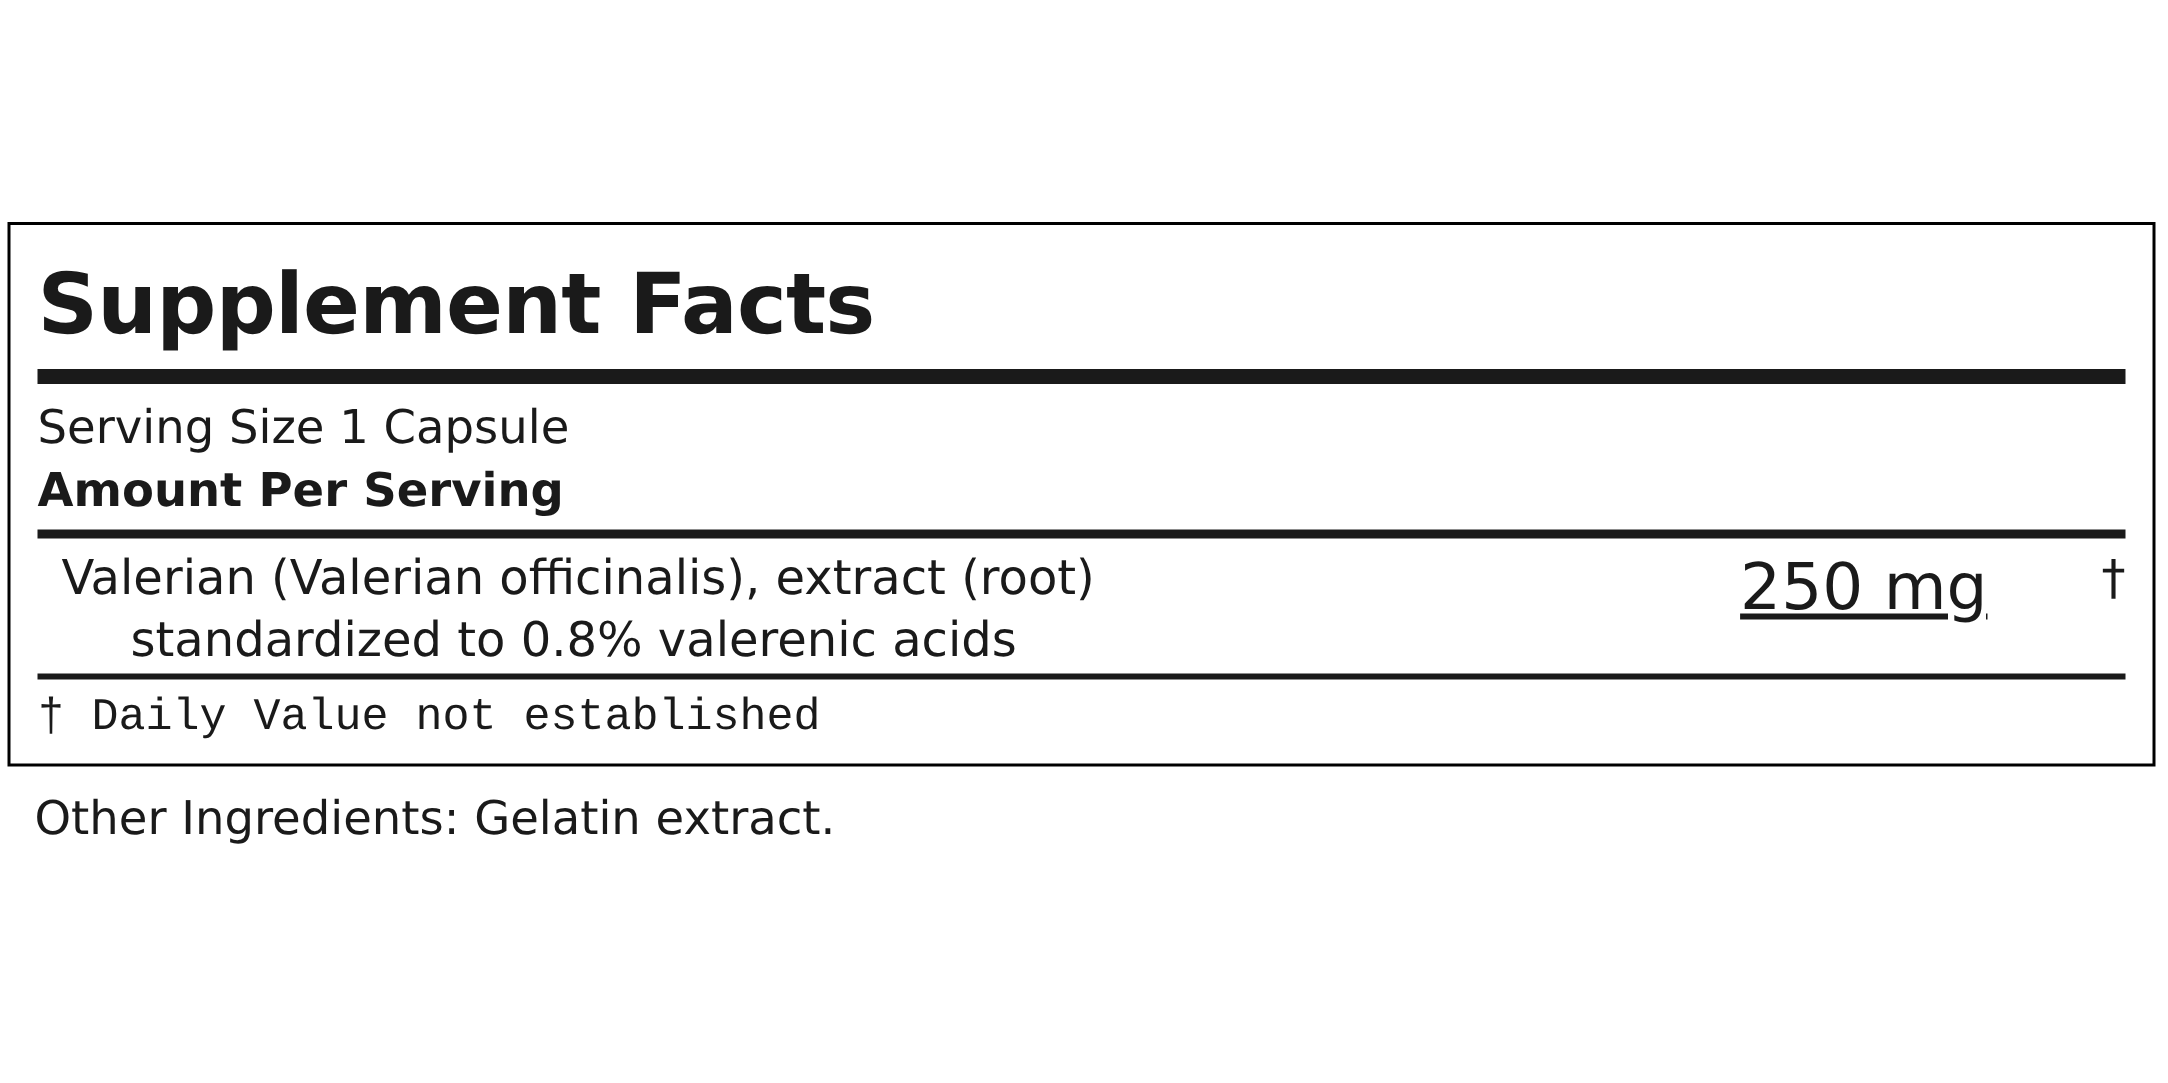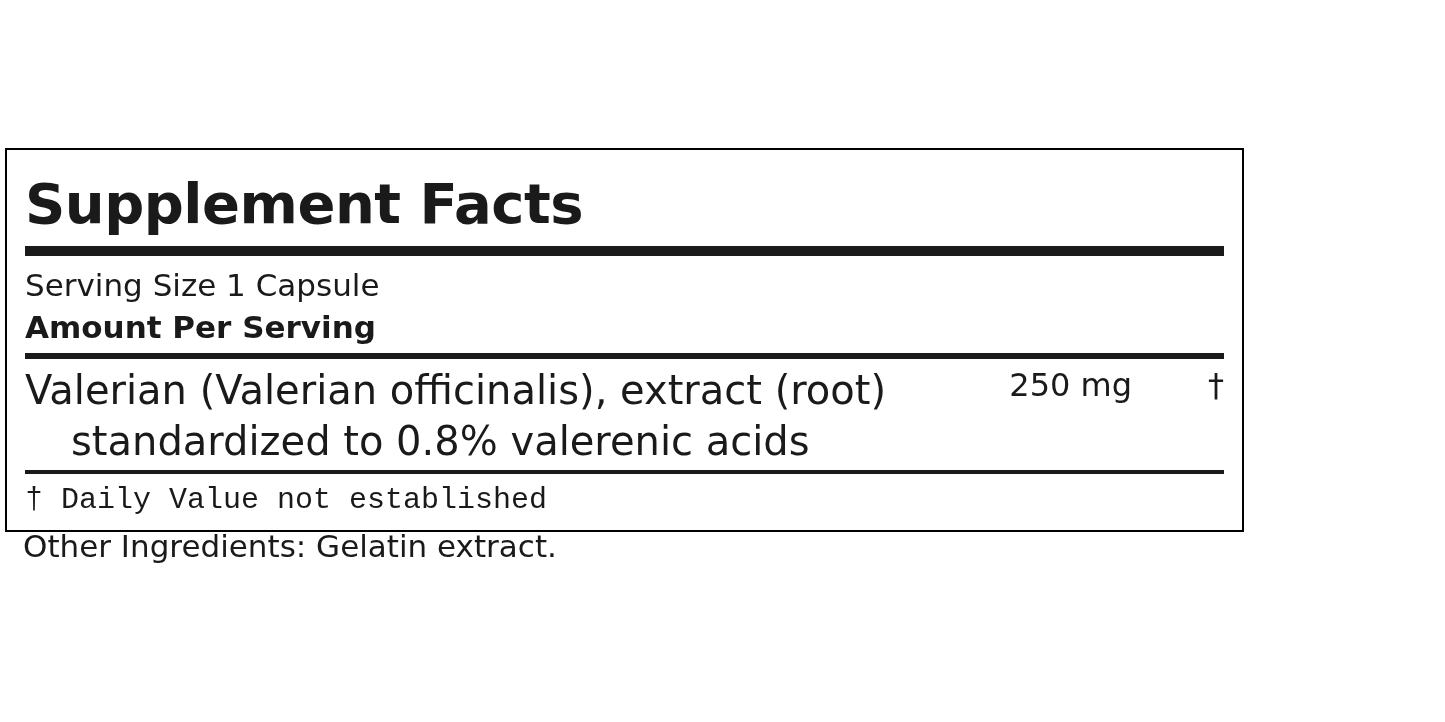--- a/index.html
+++ b/index.html
@@ -13,21 +13,21 @@
     font-family: "DejaVu Sans", sans-serif;
     color: #1a1a1a;
     position: relative;
     overflow: hidden;
   }
 
   .panel {
     position: absolute;
     left: 5px;
     top: 148px;
-    width: 1239px;
+    width: 1432px;
     box-sizing: border-box;
     border: 2px solid #000000;
     background: #ffffff;
     padding: 0 18px 10px 18px;
   }
 
   .sf-title {
     font-size: 56px;
     font-weight: 700;
     letter-spacing: -0.5px;
@@ -70,33 +70,35 @@
   }
 
   .nutrient-row {
     display: flex;
     align-items: flex-start;
     padding-top: 6px;
     padding-bottom: 2px;
   }
   .nutrient-name {
     flex: 1 1 auto;
-    font-size: 40px;
+    font-size: 32px;
     line-height: 1.28;
+    margin-left: 16px;
   }
   .nutrient-sub {
     display: block;
     padding-left: 46px;
   }
   .nutrient-amount {
     flex: 0 0 auto;
-    font-size: 32px;
+    font-size: 43px;
     text-align: right;
     width: 190px;
     line-height: 1.28;
+    text-decoration: underline;
   }
   .nutrient-dv {
     flex: 0 0 auto;
     font-size: 32px;
     text-align: right;
     width: 92px;
     line-height: 1.28;
   }
 
   .footnote {

